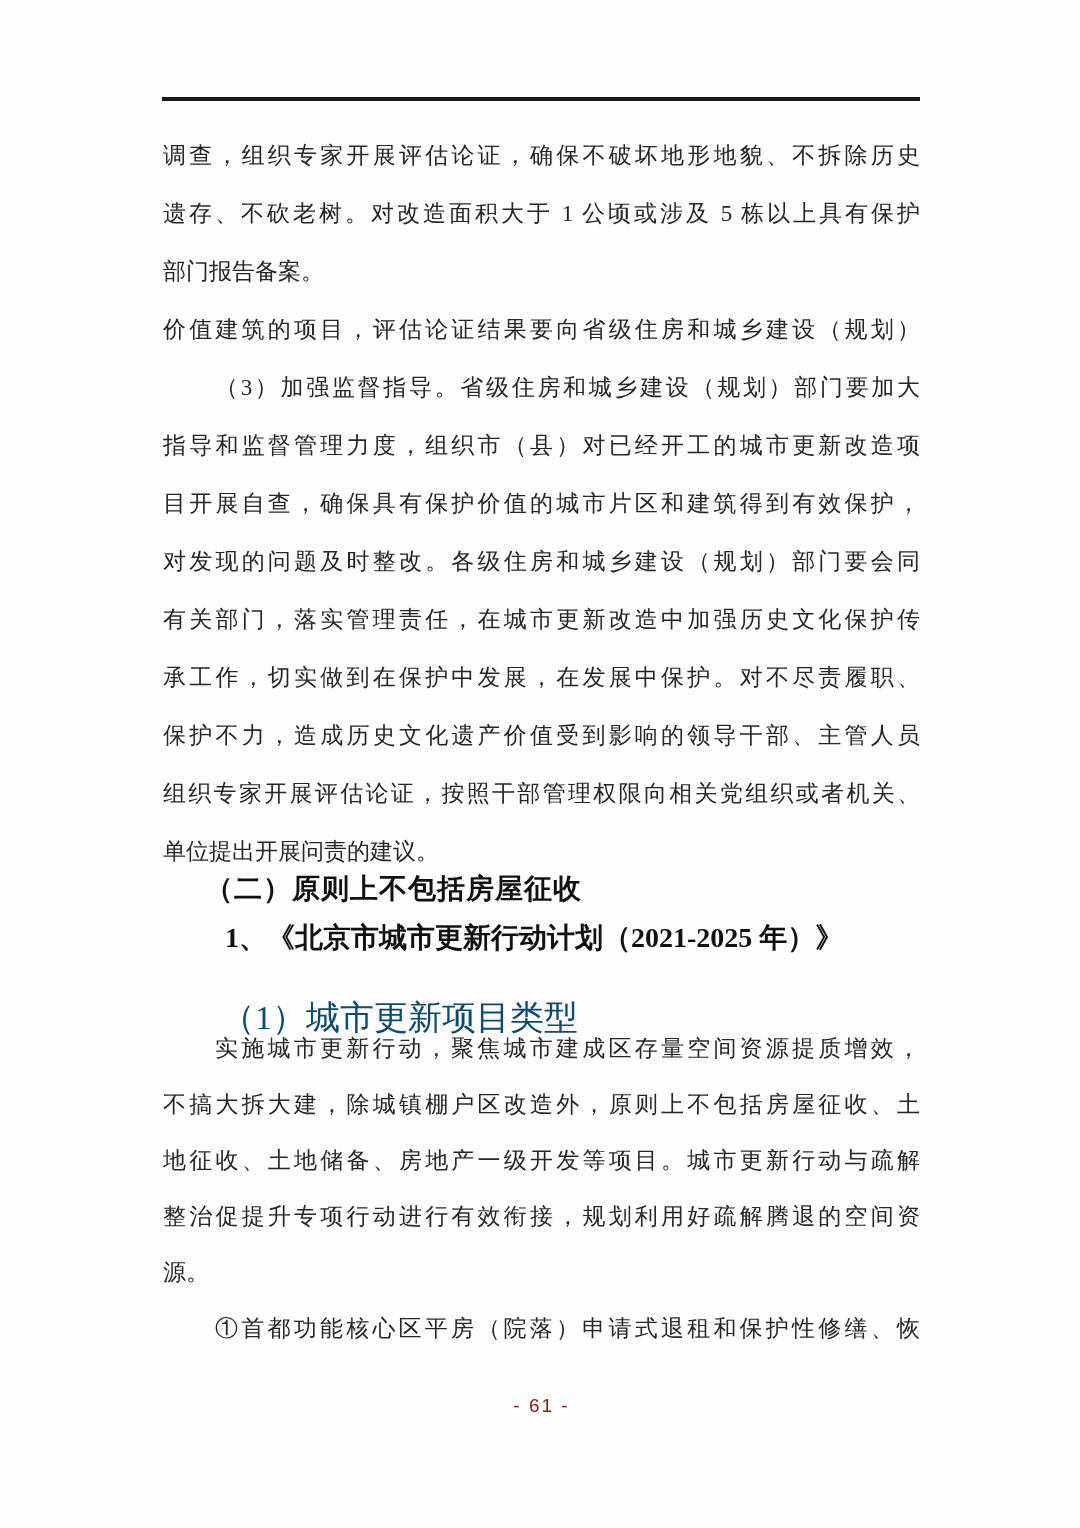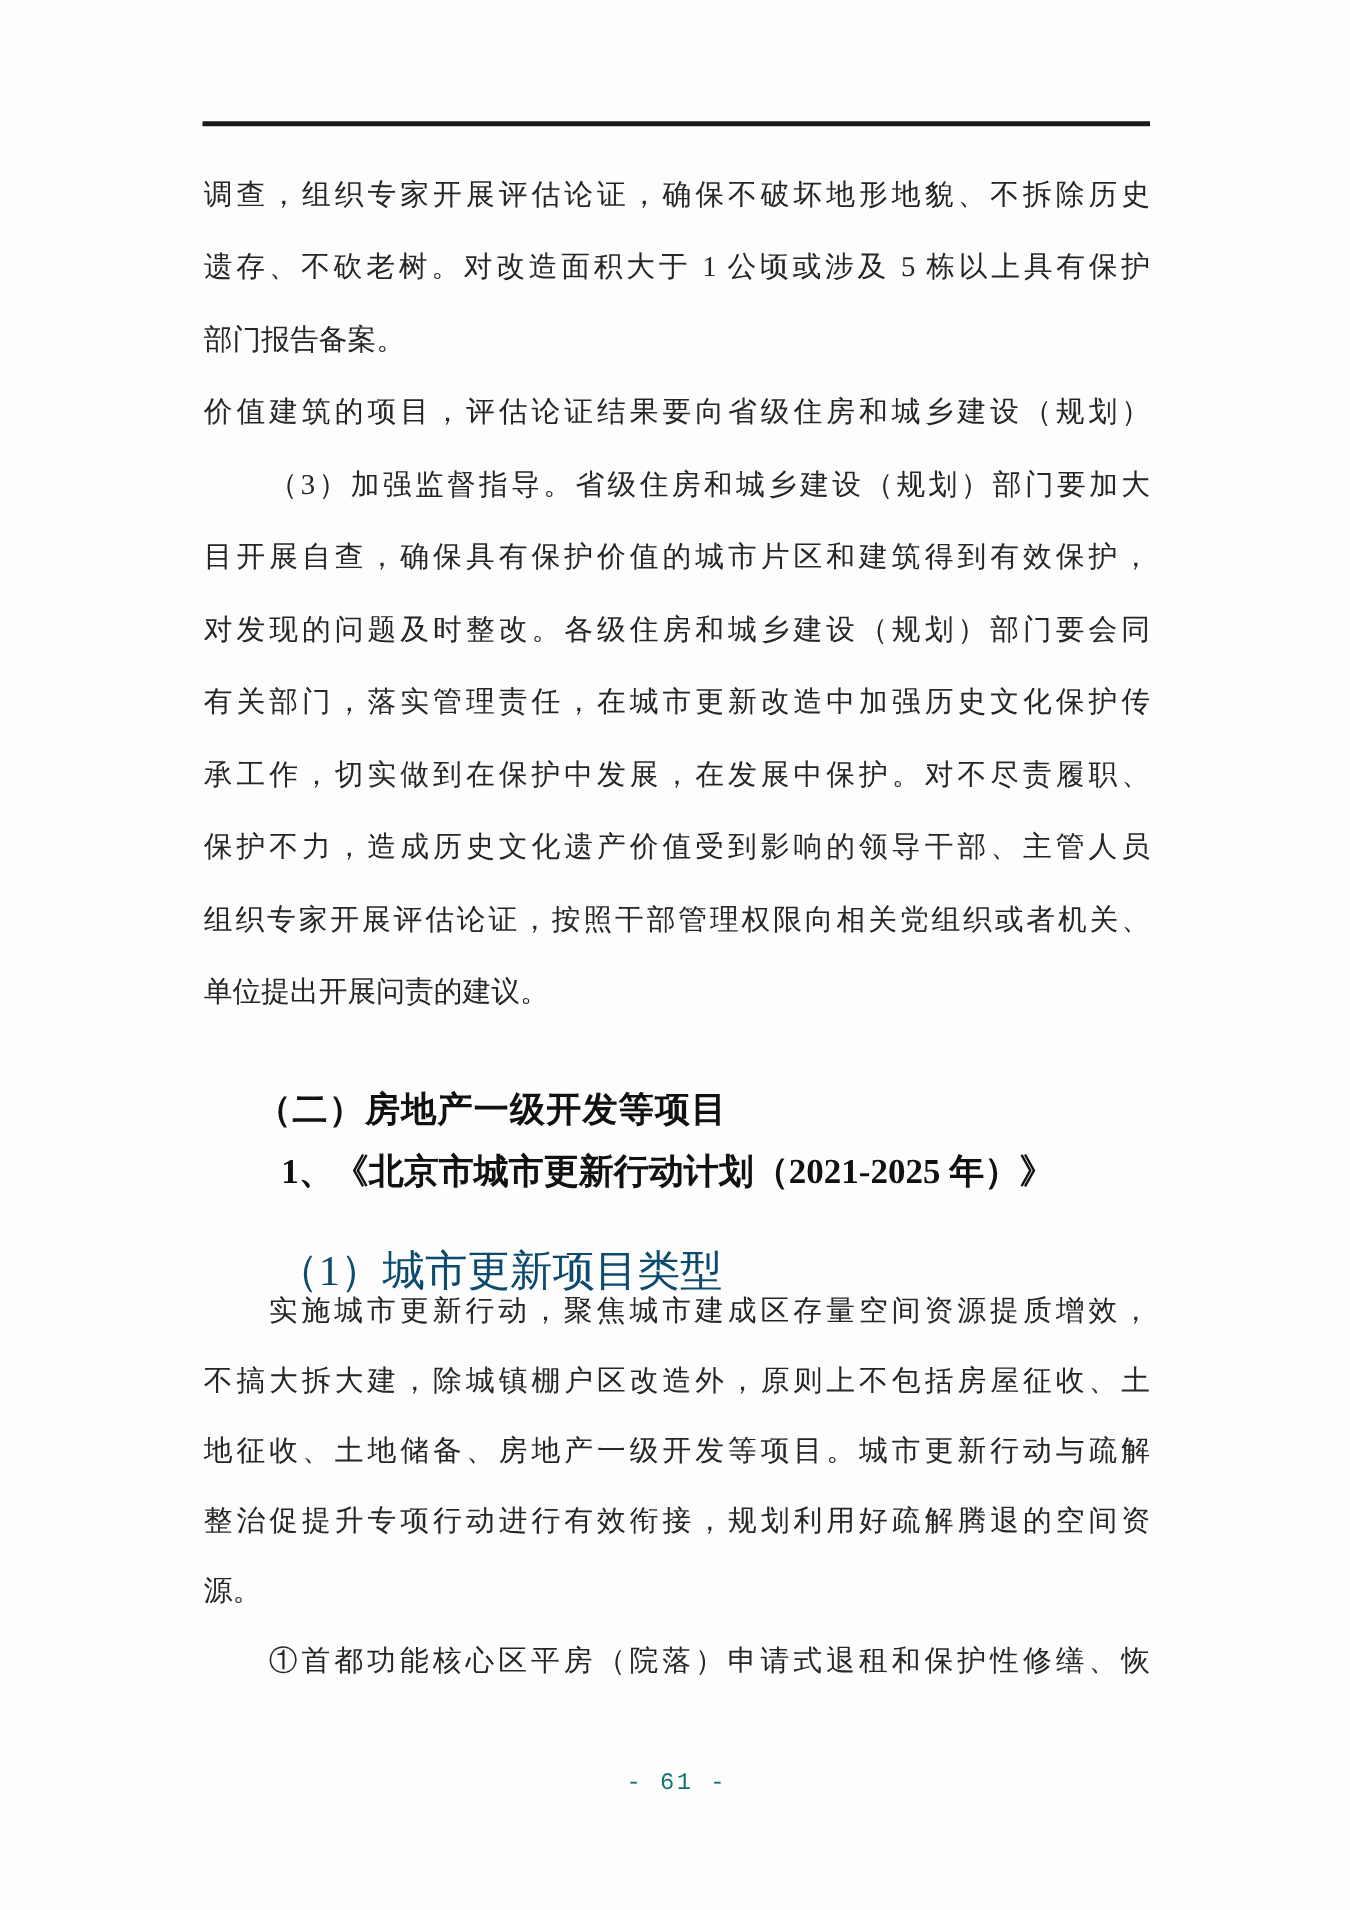--- a/index.html
+++ b/index.html
@@ -63,52 +63,52 @@
     padding-left:58px;
     color:#0c4a6e;
     white-space:nowrap;
   }
   .pagenum{
     position:absolute;
     left:163px;width:757px;
     top:1392px;
     text-align:center;
     font-size:19px;line-height:28px;
-    color:#0f766e;
-    font-family:Liberation Mono, monospace;
+    color:#7f1d1d;
+    font-family:Liberation Sans, sans-serif;
     letter-spacing:2px;
-    margin-top:20px;
   }
 </style>
 </head>
 <body>
 
 <div class="page">
 
   <div class="rule"></div>
 
   <div class="para" style="top:127px;">
     <div class="line">调查，组织专家开展评估论证，确保不破坏地形地貌、不拆除历史</div>
     <div class="line">遗存、不砍老树。对改造面积大于 1 公顷或涉及 5 栋以上具有保护</div>
     <div class="line short">部门报告备案。</div>
     <div class="line">价值建筑的项目，评估论证结果要向省级住房和城乡建设（规划）</div>
   </div>
 
   <div class="para" style="top:359px;">
     <div class="line indent">（3）加强监督指导。省级住房和城乡建设（规划）部门要加大</div>
+    <div class="line">指导和监督管理力度，组织市（县）对已经开工的城市更新改造项</div>
     <div class="line">目开展自查，确保具有保护价值的城市片区和建筑得到有效保护，</div>
     <div class="line">对发现的问题及时整改。各级住房和城乡建设（规划）部门要会同</div>
     <div class="line">有关部门，落实管理责任，在城市更新改造中加强历史文化保护传</div>
     <div class="line">承工作，切实做到在保护中发展，在发展中保护。对不尽责履职、</div>
     <div class="line">保护不力，造成历史文化遗产价值受到影响的领导干部、主管人员</div>
     <div class="line">组织专家开展评估论证，按照干部管理权限向相关党组织或者机关、</div>
     <div class="line short">单位提出开展问责的建议。</div>
   </div>
 
-  <div class="heading section">（二）房地产一级开发等项目</div>
+  <div class="heading section">（二）原则上不包括房屋征收</div>
 
   <div class="heading doctitle">1、《北京市城市更新行动计划（2021-2025 年）》</div>
 
   <div class="subitem">（1）城市更新项目类型</div>
 
   <div class="para tight" style="top:1021px;">
     <div class="line indent">实施城市更新行动，聚焦城市建成区存量空间资源提质增效，</div>
     <div class="line">不搞大拆大建，除城镇棚户区改造外，原则上不包括房屋征收、土</div>
     <div class="line">地征收、土地储备、房地产一级开发等项目。城市更新行动与疏解</div>
     <div class="line">整治促提升专项行动进行有效衔接，规划利用好疏解腾退的空间资</div>

